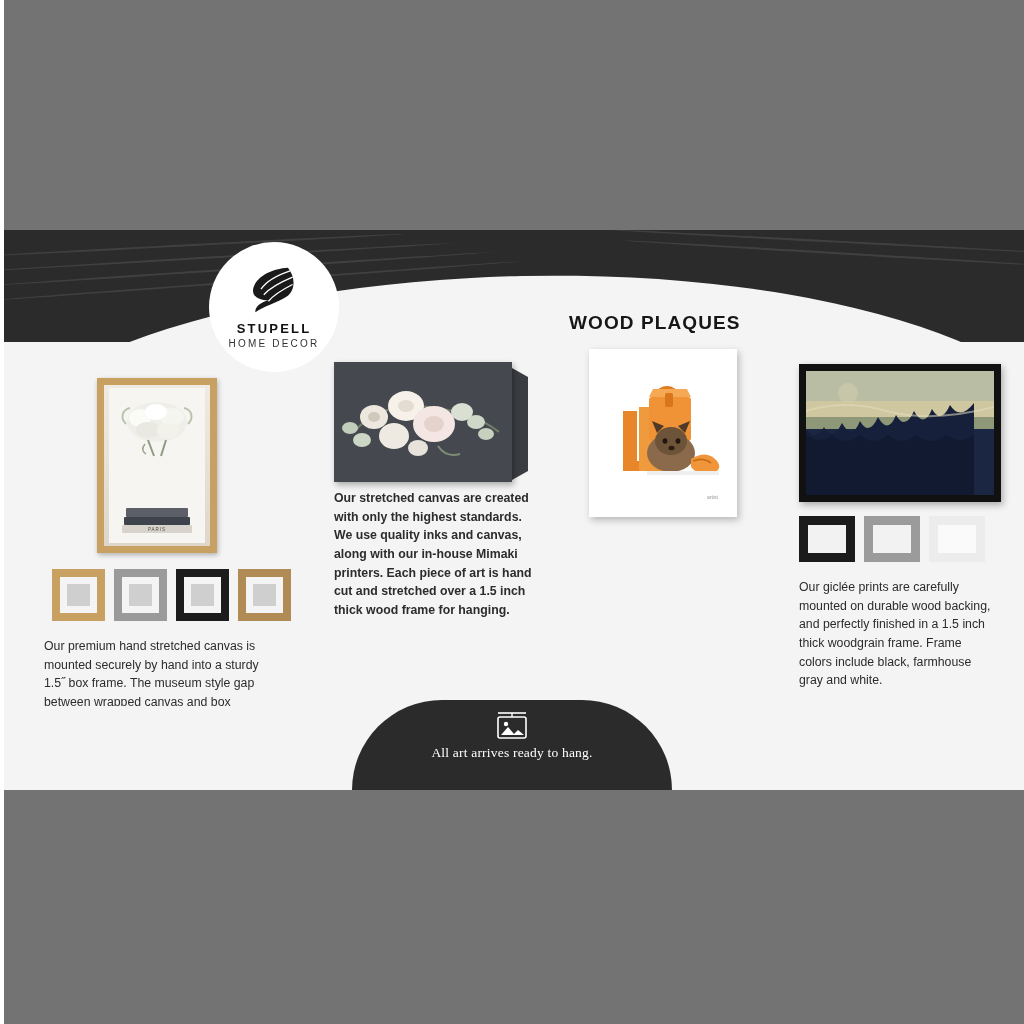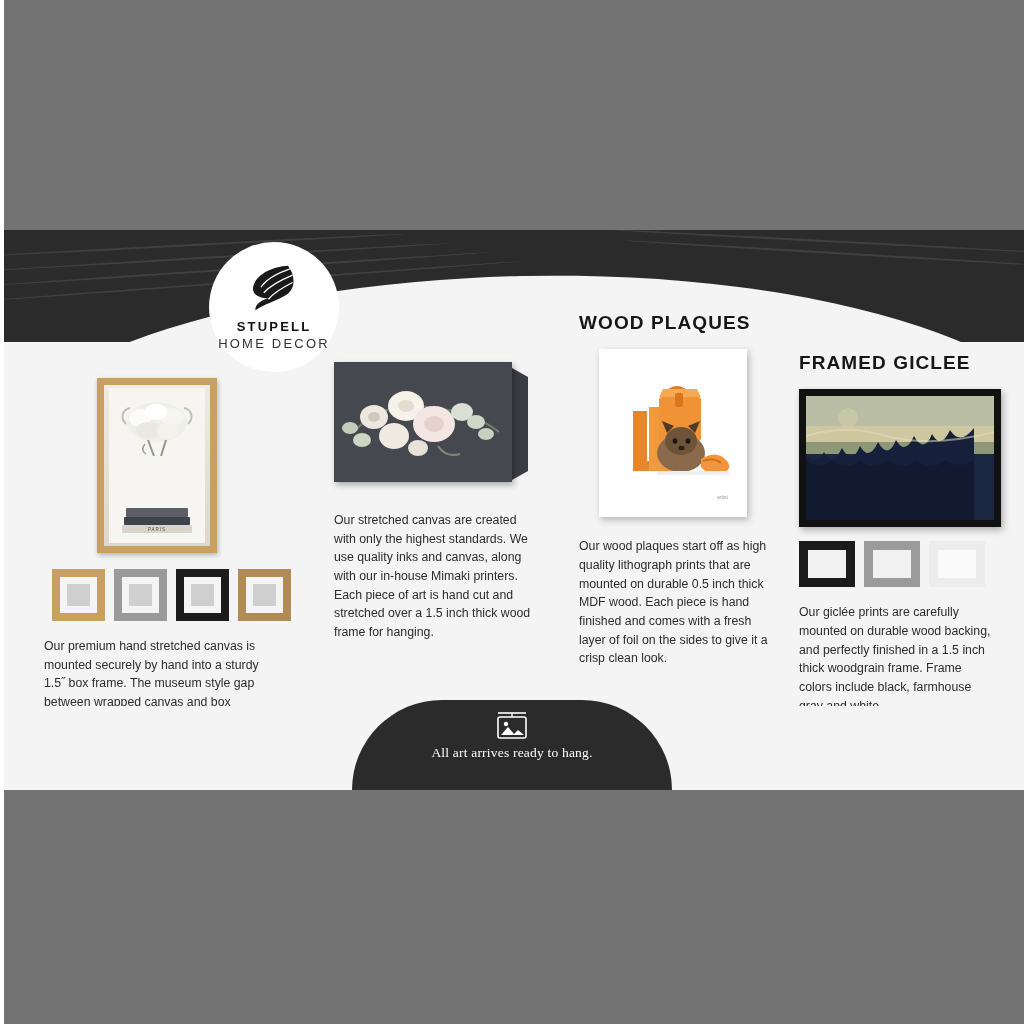--- a/index.html
+++ b/index.html
@@ -46,21 +46,21 @@
   .logo-badge{
     position:absolute;left:205px;top:12px;width:130px;height:130px;border-radius:50%;
     background:#ffffff;display:flex;flex-direction:column;align-items:center;justify-content:center;
     box-shadow:0 0 0 0 rgba(0,0,0,0);
   }
   .logo-badge .mark{width:56px;height:52px;margin-bottom:4px;}
   .logo-badge .brand{
     font-size:13px;font-weight:bold;letter-spacing:2.2px;color:#111;font-family:"Liberation Sans",sans-serif;
   }
   .logo-badge .sub{
-    font-size:13px;letter-spacing:2.2px;color:#333;margin-top:2px;font-family:"Liberation Sans",sans-serif;
+    font-size:10px;letter-spacing:2.2px;color:#333;margin-top:2px;font-family:"Liberation Sans",sans-serif;
   }
   
   .col{position:absolute;}
   .col h3{
     margin:0;font-size:19px;font-weight:bold;letter-spacing:1.1px;color:#161616;
     line-height:1.33;font-family:"Liberation Sans",sans-serif;text-transform:uppercase;
   }
   .col p{
     margin:0;font-size:12.3px;line-height:1.52;color:#2c2c2c;
     font-family:"Liberation Sans",sans-serif;
@@ -93,23 +93,23 @@
   #col2{left:330px;top:108px;width:205px;}
   .canvas-wrap{position:relative;width:200px;height:135px;margin:16px 0 0 0;}
   .canvas-face{
     position:absolute;left:0;top:8px;width:178px;height:120px;
     background:#44484d;box-shadow:2px 3px 6px rgba(0,0,0,.3);overflow:hidden;
   }
   .canvas-side{
     position:absolute;left:178px;top:14px;width:16px;height:112px;background:#3a3d42;
     clip-path:polygon(0 0,100% 8%,100% 92%,0 100%);
   }
-  #col2 p{margin-top:22px;width:198px;}
-  
-  #col3{left:565px;top:80px;width:200px;margin-left:10px;}
+  #col2 p{margin-top:0;width:198px;font-weight:bold;}
+  
+  #col3{left:565px;top:80px;width:200px;}
   .plaque{
     position:relative;width:148px;height:168px;margin:14px 0 0 20px;background:#ffffff;
     box-shadow:2px 3px 7px rgba(0,0,0,.25);overflow:hidden;
   }
   #col3 p{margin-top:20px;width:196px;}
   
   #col4{left:795px;top:120px;width:200px;}
   .giclee{
     position:relative;width:188px;height:124px;margin:14px 0 0 0;
     border:7px solid #111;background:#1d2738;box-shadow:2px 3px 7px rgba(0,0,0,.3);overflow:hidden;
@@ -249,27 +249,23 @@
           <ellipse cx="89" cy="92" rx="2.4" ry="2.8" fill="#20160e"></ellipse>
           <ellipse cx="82.5" cy="99" rx="3" ry="2.2" fill="#2b1d12"></ellipse>
 
           <path d="M102 110 q16 -10 26 2 q6 8 -4 12 q-14 4 -22 -6 z" fill="#f0953a"></path>
           <path d="M104 112 q10 -4 18 2" stroke="#c96d16" stroke-width="1.6" fill="none"></path>
           <path d="M58 122 h72 v4 h-72 z" fill="#efefef"></path>
           <text x="118" y="150" font-size="5" fill="#9a9a9a" font-family="Liberation Sans">artist</text>
         </svg>
       </div>
 
-      <p>Our wood plaques start off as high quality lithograph prints that are mounted on durable 0.5 inch thick MDF wood. Each piece is hand finished and comes with a fresh layer of foil on the sides to give it a crisp clean look.</p>
     </div>
 
     <div class="col" id="col4">
-      <h3>
-        <span>FRAMED GICLEE</span>
-      </h3>
 
       <div class="giclee">
         <svg viewBox="0 0 188 124" width="188" height="124">
           <rect width="188" height="124" fill="#9aa48a"></rect>
           <rect y="0" width="188" height="46" fill="#b8bda3"></rect>
           <rect y="30" width="188" height="22" fill="#cfc79f"></rect>
           <rect y="46" width="188" height="16" fill="#8e9878"></rect>
           <rect y="58" width="188" height="66" fill="#1b2742"></rect>
           <path d="M0 58 q10 14 18 -2 q8 16 18 -4 q10 18 18 -2 q9 16 18 -4 q10 18 18 -2 q9 16 18 -4 q10 18 18 -2 q9 16 18 -4 q10 16 24 -2 v70 H0 z" fill="#16203a"></path>
           <path d="M0 64 q14 10 26 0 q14 12 28 0 q14 12 28 0 q14 12 28 0 q16 12 30 0 q14 10 28 0 v60 H0 z" fill="#111a31"></path>

